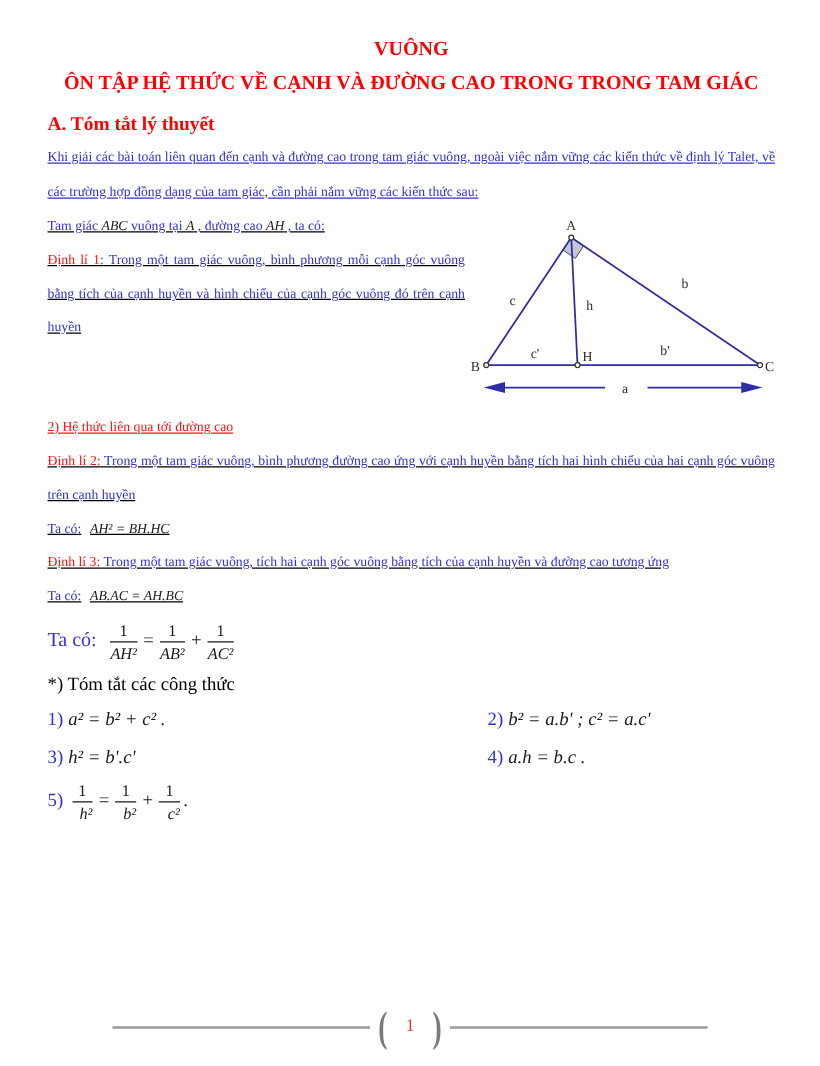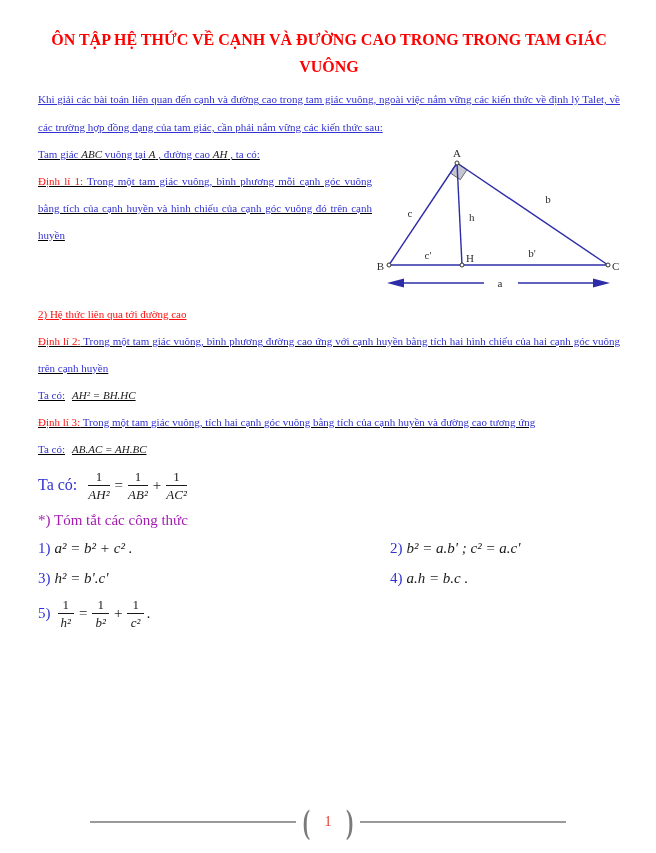--- a/index.html
+++ b/index.html
@@ -18,45 +18,46 @@
   .row2col{display:flex;align-items:flex-start;}
   .leftcol{width:340px;}
   .leftcol .para{line-height:27px;}
   .diagcol{margin-left:auto;padding-top:4px;}
   .sec2 .para{line-height:27px;}
   
   .eqline{display:flex;align-items:center;height:44px;}
   .eqline .lbl{margin-right:8px;}
   .frac{display:inline-block;text-align:center;font-size:13px;line-height:15px;margin:0 3px;color:#1a1a1a;}
   .frac .num{display:block;border-bottom:1px solid #1a1a1a;padding:0 5px 1px;font-style:normal;}
-  .frac .den{display:block;padding-top:1px;font-style:italic;}
+  .frac .den{display:block;padding-top:1px;font-style:italic;text-align:right;}
   .fracop{color:#1a1a1a;font-size:15px;margin:0 2px;}
   
-  .sum-head{color:#a21caf;font-size:15px;line-height:26px;}
+  .sum-head{color:#000000;font-size:15px;line-height:26px;}
   .fgrid{display:grid;grid-template-columns:352px 1fr;}
   .fcell{height:30px;display:flex;align-items:center;font-size:15px;}
   .fcell .blue{margin-right:4px;}
   .f5row{height:40px;}
   
   .footer{position:absolute;left:90px;width:476px;top:802px;height:40px;display:flex;align-items:center;}
   .fline{flex:1;height:2px;background:#9a9a9a;}
   .brace{display:inline-block;color:#7a7a7a;font-size:22px;font-weight:bold;transform:scaleY(1.55);padding:0 7px;line-height:22px;}
   .pagenum{color:#e23b2e;font-size:14px;min-width:22px;text-align:center;}
   svg text{font-family:"Liberation Serif","DejaVu Serif",serif;font-size:11px;fill:#2e2e2e;}
 </style>
 </head>
 <body>
 
 <div class="page">
 
   <div class="title">
+    <div>VUÔNG</div>
     <div>ÔN TẬP HỆ THỨC VỀ CẠNH VÀ ĐƯỜNG CAO TRONG TRONG TAM GIÁC</div>
-    <div>VUÔNG</div>
   </div>
 
+  <div class="heading-a">A. Tóm tắt lý thuyết</div>
 
   <p class="para blue">Khi giải các bài toán liên quan đến cạnh và đường cao trong tam giác vuông, ngoài việc nắm vững các kiến thức về định lý Talet, về các trường hợp đồng dạng của tam giác, cần phải nắm vững các kiến thức sau:</p>
 
   <div class="row2col">
     <div class="leftcol">
       <div class="para"><span class="blue">Tam giác </span><span class="math">ABC</span><span class="blue"> vuông tại </span><span class="math">A</span><span class="blue"> , đường cao </span><span class="math">AH</span><span class="blue"> , ta có:</span></div>
       <div class="para"><span class="red">Định lí 1:</span><span class="blue"> Trong một tam giác vuông, bình phương mỗi cạnh góc vuông bằng tích của cạnh huyền và hình chiếu của cạnh góc vuông đó trên cạnh huyền</span></div>
     </div>
 
     <div class="diagcol">

